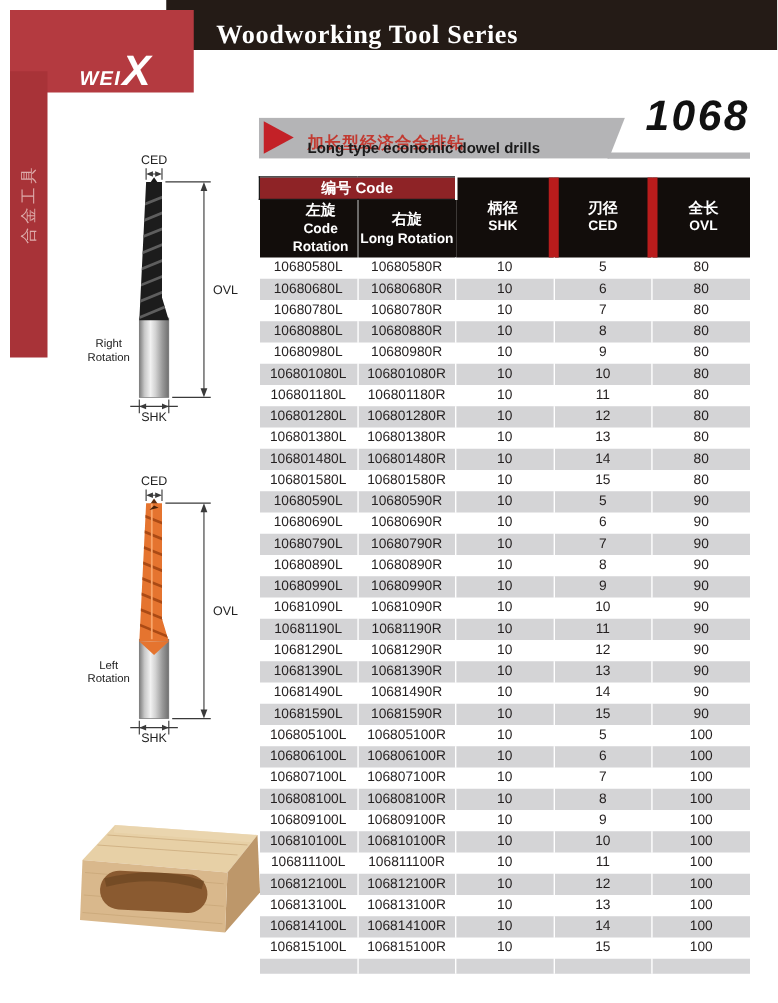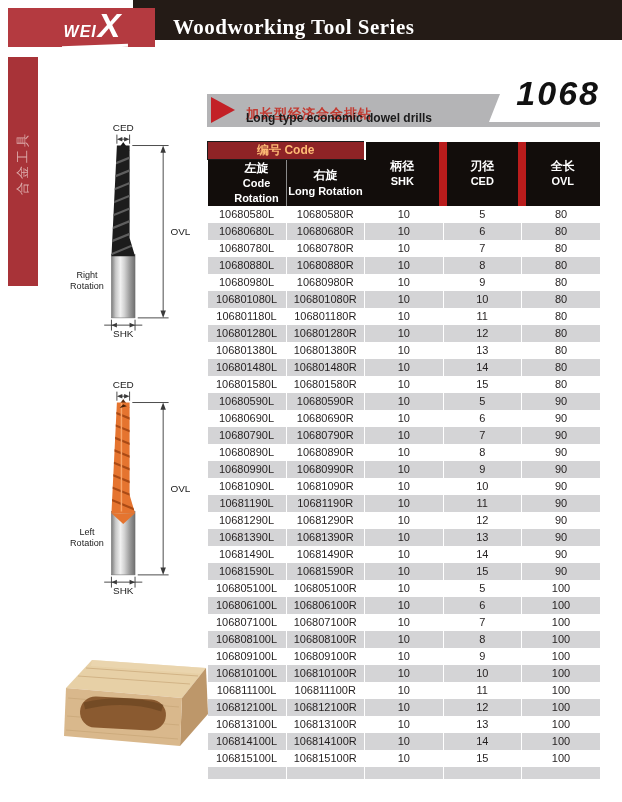--- a/index.html
+++ b/index.html
@@ -15,21 +15,21 @@
     --row-text:#231f1f;
   }
   *{margin:0;padding:0;box-sizing:border-box;}
   html,body{background:#fff;}
   body{font-family:"Liberation Sans", sans-serif;}
   .page{position:relative;width:622px;height:802px;background:#fff;overflow:hidden;}
 
   
   .topbar{position:absolute;left:133px;top:0;width:489px;height:40px;background:var(--topbar-black);display:flex;align-items:flex-end;font-family:Liberation Serif, serif;}
   .topbar-title{color:#fff;font-size:21px;font-weight:bold;letter-spacing:.5px;margin-left:40px;}
-  .logo-block{position:absolute;left:8px;top:8px;width:147px;height:39px;background:var(--logo-red);display:flex;align-items:flex-start;justify-content:center;}
+  .logo-block{position:absolute;left:8px;top:8px;width:147px;height:66px;background:var(--logo-red);display:flex;align-items:flex-end;justify-content:center;}
   .logo{position:relative;margin-left:22px;color:#fff;font-style:italic;font-weight:bold;letter-spacing:1px;line-height:1;display:flex;align-items:baseline;}
   .logo-x{font-size:34px;margin-left:1px;}
   .logo-underline{position:absolute;left:-2px;bottom:-6px;width:66px;height:3px;background:#fff;transform:rotate(-2deg);}
 
   
   .side-tab{position:absolute;left:8px;top:57px;width:30px;height:229px;background:var(--tab-red);}
   .side-tab-label{position:absolute;left:50%;top:106px;transform:translate(-50%,-50%) rotate(-90deg);white-space:nowrap;color:#ddabaa;font-size:13px;letter-spacing:3px;}
 
   
   .banner-bg{position:absolute;left:207px;top:94px;width:293px;height:33px;background:var(--banner-gray);clip-path:polygon(0 0,100% 0,calc(100% - 13px) 100%,0 100%);}
@@ -45,21 +45,21 @@
   .drill-left{left:67px;top:357px;}
   .dim-text{font-size:11px;fill:#222;font-family:"Liberation Sans",sans-serif;}
   .rot-text{font-size:10px;fill:#222;font-family:"Liberation Sans",sans-serif;}
   .dim-line{stroke:#3a3a3a;stroke-width:1;}
   .wood-svg{position:absolute;left:58px;top:646px;width:150px;height:118px;}
 
   
   .table-wrap{position:absolute;left:207px;top:141px;width:393px;}
   table{width:100%;border-collapse:collapse;table-layout:fixed;}
   thead th{padding:0;vertical-align:middle;text-align:center;}
-  .th-code{background:var(--code-red);color:#fdba74;font-size:12px;font-weight:bold;height:17px;border:1px solid #1a1a1a;border-right:2px solid #fff;}
+  .th-code{background:var(--code-red);color:#ffffff;font-size:12px;font-weight:bold;height:17px;border:1px solid #1a1a1a;border-right:2px solid #fff;}
   .th-black{background:var(--header-black);color:#fff;font-weight:bold;border-right:8px solid #b91c1c;}
   .th-black:last-child{border-right:none;}
   .th-sub{height:37px;}
   .th-span{height:54px;}
   .th-cn{display:block;font-size:12px;line-height:1.35;}
   .th-en{display:block;font-size:11px;line-height:1.35;}
   .th-divider{border-right:1px solid #8a8a8a !important;padding-left:20px;}
   tbody td{height:17px;text-align:center;font-size:11px;color:var(--row-text);border-right:1px solid #fff;white-space:nowrap;}
   tbody td:last-child{border-right:none;}
   tbody tr:nth-child(even) td{background:var(--row-gray);}

